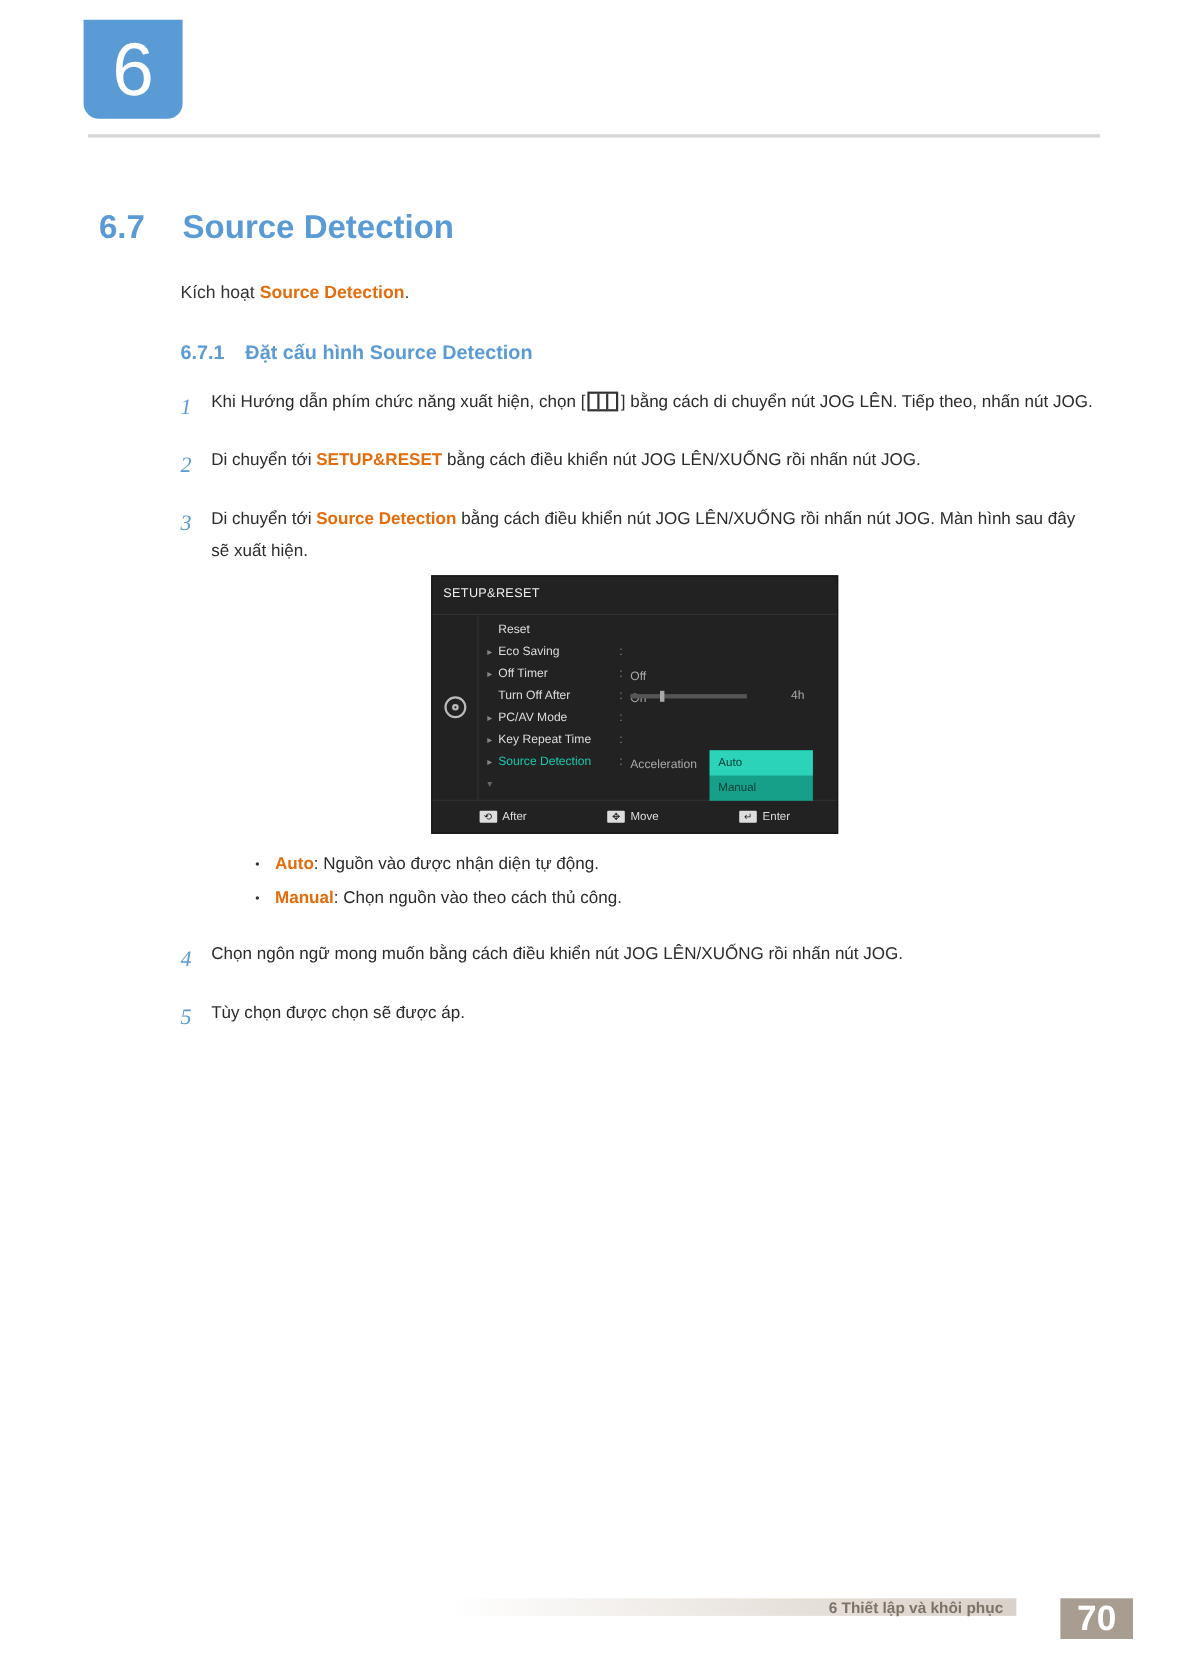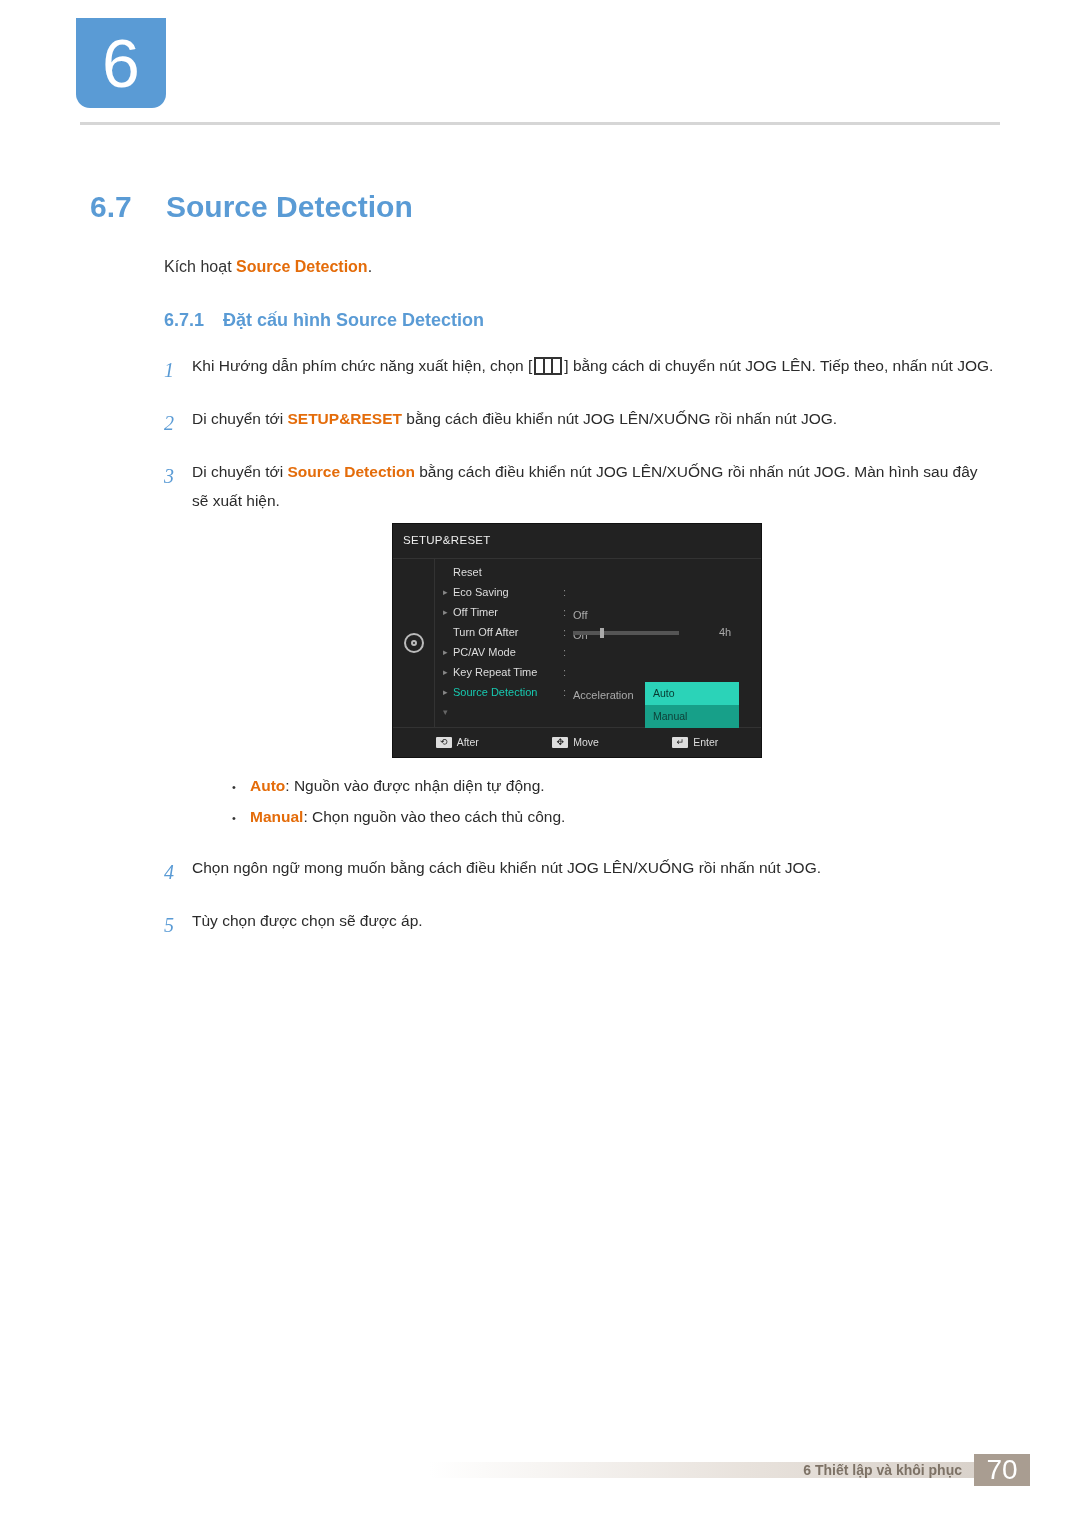--- a/index.html
+++ b/index.html
@@ -89,29 +89,29 @@
     font-size: 9px; text-align: center; line-height: 11px; border-radius: 1px;
   }
 
   .bullets { margin: 10px 0 6px 40px; }
   .bullets li { list-style: none; font-size: 15.5px; line-height: 2; }
   .bullets li::before { content: "•"; display: inline-block; width: 18px; color: #333; font-size: 11px; vertical-align: middle; }
 
   
   .footer-bar {
     position: absolute; left: 66px; bottom: 40px; right: 50px; height: 34px;
-    display: flex; align-items: center;
+    display: flex; align-items: flex-start; gap: 40px;
   }
   .footer-fade {
     flex: 1; background: linear-gradient(90deg, #ffffff 0%, #ffffff 40%, #e8e2dc 75%, #d9d2cb 100%);
     display: flex; align-items: center; justify-content: flex-end; padding-right: 12px;
     color: #7d7266; font-size: 14px; font-weight: 700;
   }
   .footer-num {
-    width: 56px; background: #a99d91; color: #fff; font-size: 28px; font-weight: 400;
+    width: 66px; background: #a99d91; color: #fff; font-size: 32px; font-weight: 700;
     display: flex; align-items: center; justify-content: center;
   }
 </style>
 </head>
 <body>
 
 <div class="page">
 
   <div class="chapter-badge">
     <span>6</span>

